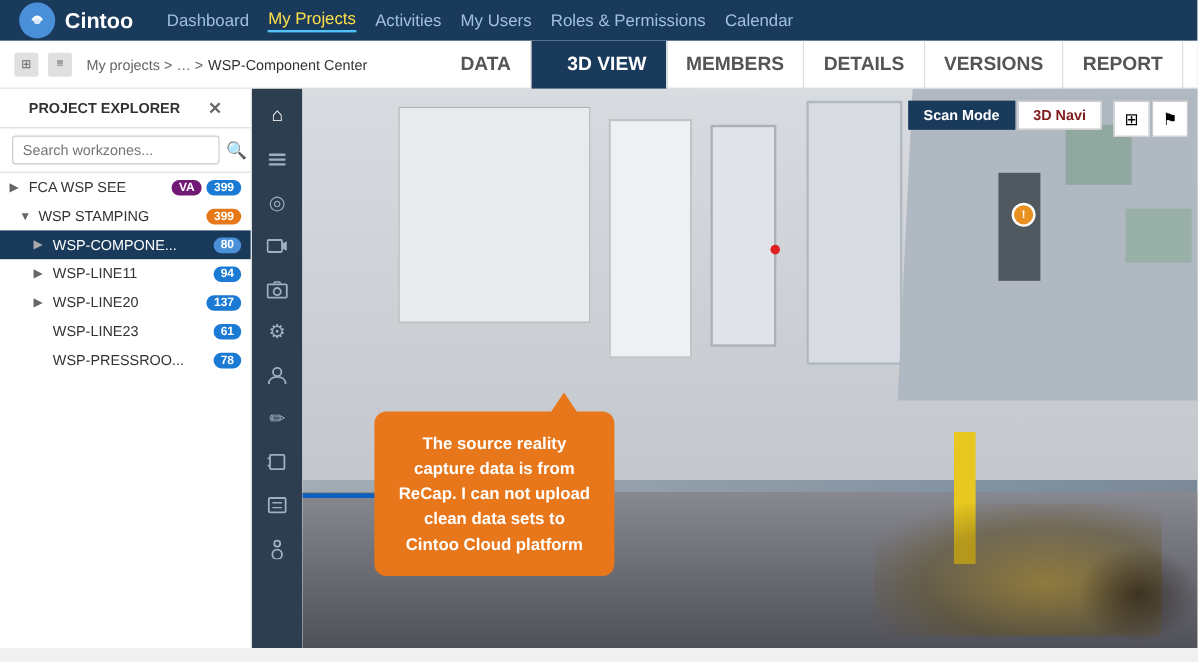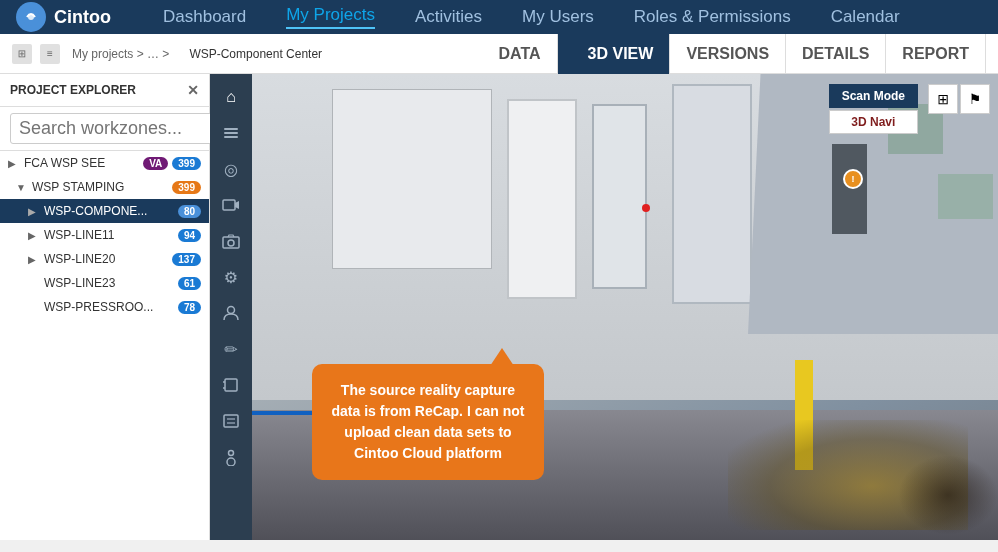--- a/index.html
+++ b/index.html
@@ -5,56 +5,56 @@
     * { box-sizing: border-box; margin: 0; padding: 0; }
     body { font-family: Arial, sans-serif; width: 998px; height: 552px; overflow: hidden; background: #f0f0f0; }
 
     
     .top-nav {
       background: #1a3a5c;
       height: 34px;
       display: flex;
       align-items: center;
       padding: 0 16px;
-      gap: 40px;
+      gap: 16px;
     }
     .logo-area {
       display: flex;
       align-items: center;
       gap: 8px;
       margin-right: 12px;
     }
     .logo-circle {
       width: 30px; height: 30px;
       background: #4a90d9;
       border-radius: 50%;
       display: flex; align-items: center; justify-content: center;
       color: white; font-weight: bold; font-size: 12px;
     }
     .logo-text { color: white; font-size: 18px; font-weight: bold; }
     .nav-link {
       color: #a0c0e0;
-      font-size: 17px;
+      font-size: 14px;
       cursor: pointer;
       text-decoration: none;
     }
-    .nav-link.active { color: #0ea5e9; border-bottom: 2px solid #4fc3f7; padding-bottom: 2px; }
+    .nav-link.active { color: #fde047; border-bottom: 2px solid #4fc3f7; padding-bottom: 2px; }
 
     
     .breadcrumb-bar {
       background: white;
       height: 40px;
       display: flex;
       align-items: center;
       border-bottom: 1px solid #ddd;
       padding: 0 12px;
     }
     .breadcrumb-icons { display: flex; gap: 8px; margin-right: 12px; }
     .bc-icon { width: 20px; height: 20px; background: #e0e0e0; border-radius: 2px; display: flex; align-items: center; justify-content: center; font-size: 10px; color: #666; }
-    .breadcrumb-path { color: #666; font-size: 12px; display: flex; align-items: center; gap: 20px; flex: 1; }
+    .breadcrumb-path { color: #666; font-size: 12px; display: flex; align-items: center; gap: 4px; flex: 1; }
     .breadcrumb-path .current { color: #333; font-weight: 500; }
     .tab-bar { display: flex; gap: 0; margin-left: auto; }
     .tab-item {
       padding: 0 16px;
       height: 40px;
       display: flex;
       align-items: center;
       font-size: 16px;
       font-weight: 600;
       color: #555;
@@ -75,41 +75,41 @@
       background: white;
       border-right: 1px solid #ddd;
       display: flex;
       flex-direction: column;
       flex-shrink: 0;
     }
     .sidebar-header {
       display: flex;
       align-items: center;
       justify-content: space-between;
-      padding: 8px 10px;
+      padding: 8px 24px;
       border-bottom: 1px solid #ddd;
       font-size: 12px;
       font-weight: 700;
       color: #333;
       text-transform: uppercase;
     }
     .close-btn { cursor: pointer; font-size: 14px; color: #666; }
     .search-box {
       display: flex;
       align-items: center;
       padding: 6px 10px;
       border-bottom: 1px solid #ddd;
       gap: 6px;
     }
     .search-input {
       flex: 1;
       border: 1px solid #ccc;
       border-radius: 3px;
       padding: 4px 8px;
-      font-size: 18px;
+      font-size: 12px;
       color: #14532d;
       outline: none;
     }
     .search-icon-btn { color: #666; font-size: 14px; cursor: pointer; }
     .tree-container { overflow-y: auto; flex: 1; }
     .tree-item {
       display: flex;
       align-items: center;
       padding: 5px 8px;
       font-size: 12px;
@@ -167,21 +167,20 @@
     }
 
     
     .view-controls {
       position: absolute;
       top: 10px;
       right: 80px;
       display: flex;
       gap: 2px;
       z-index: 10;
-      flex-direction: column;
     }
     .view-btn {
       padding: 4px 12px;
       font-size: 12px;
       font-weight: 600;
       cursor: pointer;
       border: 1px solid #ccc;
     }
     .view-btn.scan-mode { background: #1a3a5c; color: white; border-color: #1a3a5c; }
     .view-btn.navi-3d { background: white; color: #7f1d1d; }
@@ -239,21 +238,21 @@
       display: flex; align-items: center; justify-content: center;
       font-size: 16px; font-weight: bold; color: #333;
       opacity: 0.85;
     }
 
     
     .callout {
       position: absolute;
       bottom: 60px;
       left: 60px;
-      width: 232px;
+      width: 200px;
       background: #e8761a;
       border-radius: 10px;
       padding: 16px 18px;
       color: white;
       font-size: 14px;
       font-weight: bold;
       text-align: center;
       line-height: 1.5;
       z-index: 20;
     }
@@ -294,22 +293,23 @@
     <div class="bc-icon">⊞</div>
     <div class="bc-icon">≡</div>
   </div>
   <div class="breadcrumb-path">
     <span>My projects &gt; … &gt;</span>
     <span class="current">WSP-Component Center</span>
   </div>
   <div class="tab-bar">
     <div class="tab-item">DATA</div>
     <div class="tab-item active">3D VIEW</div>
+    <div class="tab-item">MEMBERS</div>
+    <div class="tab-item">DETAILS</div>
     <div class="tab-item">VERSIONS</div>
-    <div class="tab-item">DETAILS</div>
     <div class="tab-item">REPORT</div>
   </div>
 </div>
 
 <div class="main-layout">
 
   <div class="sidebar">
     <div class="sidebar-header">
       <span>PROJECT EXPLORER</span>
       <span class="close-btn">✕</span>

